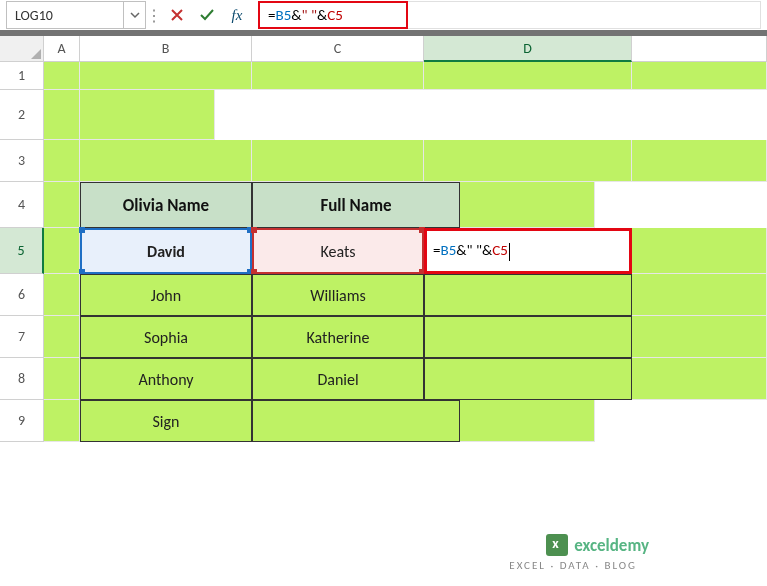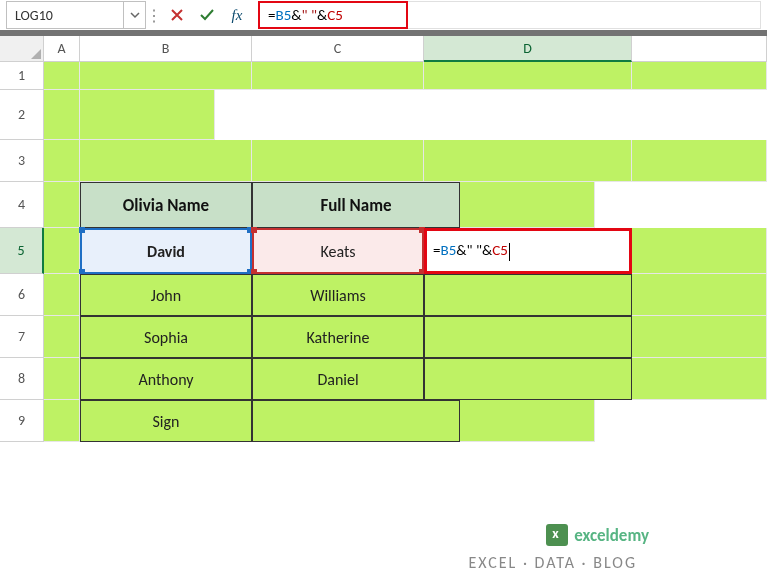--- a/index.html
+++ b/index.html
@@ -233,21 +233,21 @@
     .b5 .handle { border: 1px solid #1f6fc4; background: #1f6fc4; }
     .c5 .handle { border: 1px solid #c43030; background: #c43030; }
     .h-tl { top: -3px; left: -3px; }
     .h-tr { top: -3px; right: -3px; }
     .h-bl { bottom: -3px; left: -3px; }
     .h-br { bottom: -3px; right: -3px; }
     
     
     .watermark {
       position: absolute;
-      bottom: 40px;
+      bottom: 30px;
       right: 118px;
       display: flex;
       align-items: center;
       gap: 6px;
       opacity: 0.85;
     }
     .watermark .logo {
       width: 22px; height: 22px;
       background: #2e7d32;
       border-radius: 3px;
@@ -263,21 +263,21 @@
     }
     .watermark-text {
       color: #3aa86e;
       font-size: 17px;
       font-weight: 600;
     }
     .watermark-sub {
       position: absolute;
       bottom: 14px;
       right: 130px;
-      font-size: 16px;
+      font-size: 11px;
       color: #888;
       letter-spacing: 2px;
       margin-left: 36px;
     }
   </style>
 </head>
 <body>
 
 <div class="formula-bar-row">
   <div class="name-box">LOG10</div>

